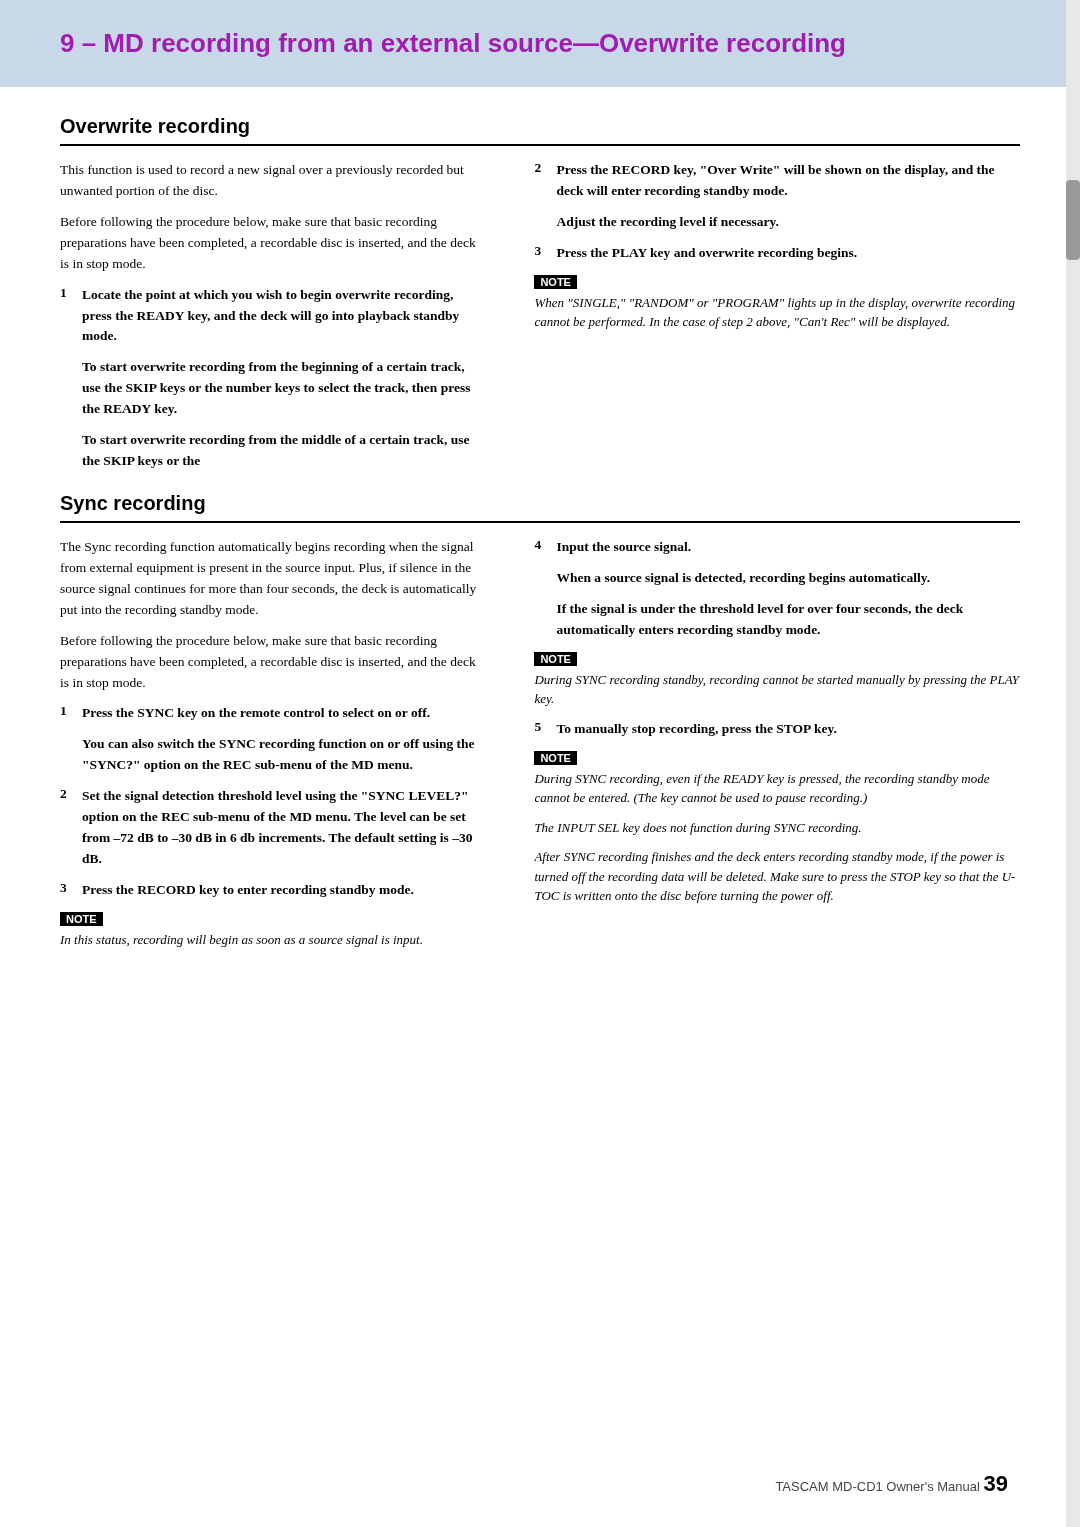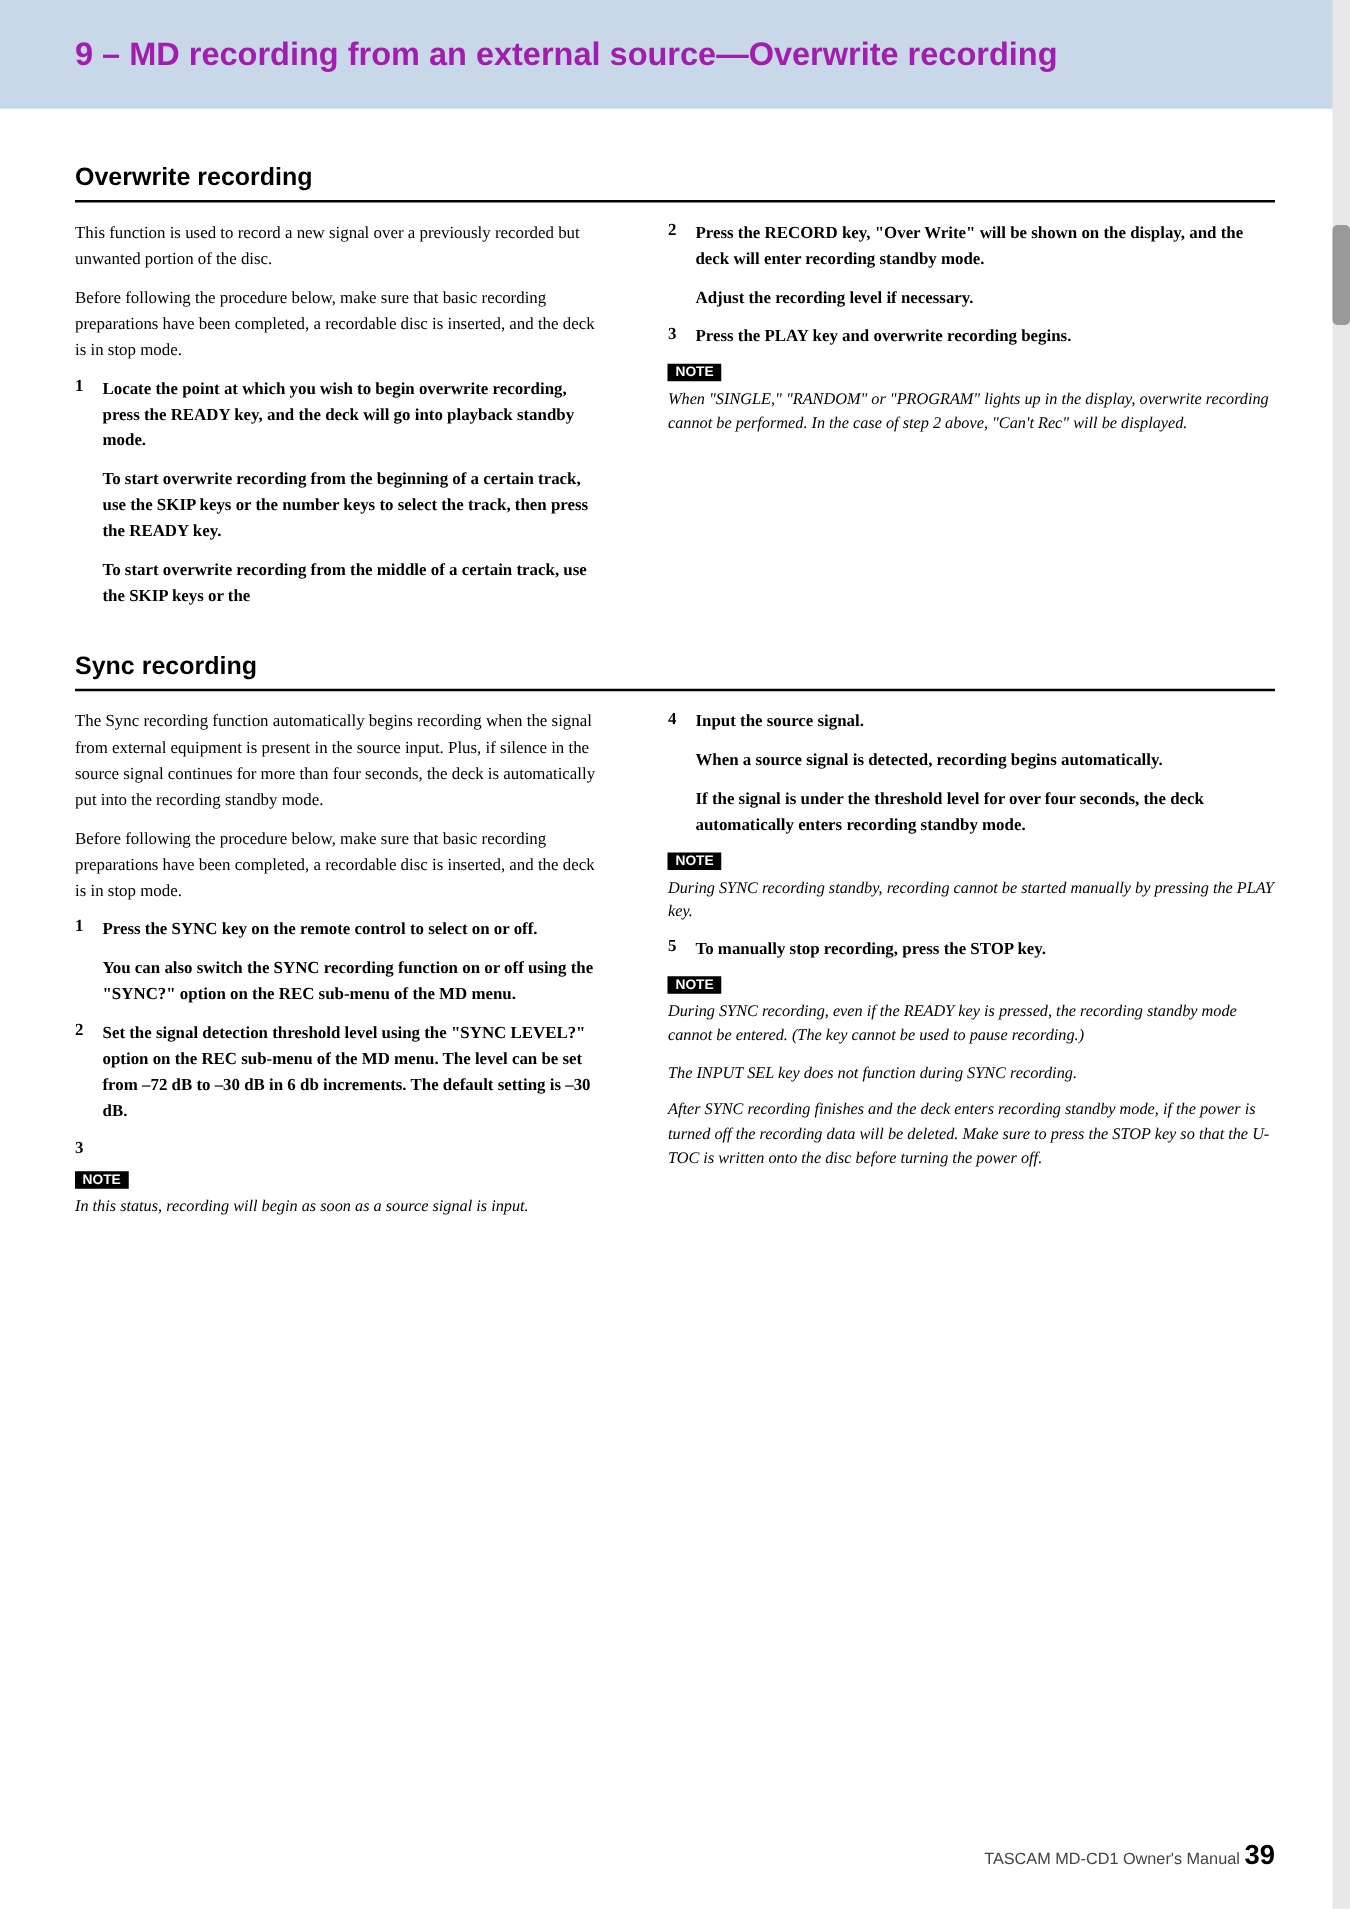--- a/index.html
+++ b/index.html
@@ -36,21 +36,21 @@
       padding: 20px 60px 60px 60px;
     }
     
     .section-heading {
       font-size: 20px;
       font-weight: bold;
       font-family: Arial, sans-serif;
       border-bottom: 2px solid #000;
       padding-bottom: 6px;
       margin-bottom: 14px;
-      margin-top: 24px;
+      margin-top: 8px;
     }
     
     .two-col {
       display: flex;
       gap: 52px;
     }
     .col-left {
       flex: 0 0 44%;
       max-width: 44%;
     }
@@ -111,21 +111,21 @@
     .note-text {
       font-size: 13px;
       font-style: italic;
       line-height: 1.5;
       color: #000;
     }
     
     .page-footer {
       position: absolute;
       bottom: 30px;
-      right: 60px;
+      right: 72px;
       font-family: Arial, sans-serif;
       font-size: 13px;
       color: #444;
     }
     .page-footer .page-num {
       font-size: 22px;
       font-weight: bold;
       color: #000;
     }
     
@@ -237,20 +237,23 @@
 
           <div class="step">
             <span class="step-num">2</span>
             <div class="step-content">
               <strong>Set the signal detection threshold level using the "SYNC LEVEL?" option on the REC sub-menu of the MD menu. The level can be set from –72 dB to –30 dB in 6 db increments. The default setting is –30 dB.</strong>
             </div>
           </div>
 
           <div class="step" style="margin-top:6px;">
             <span class="step-num">3</span>
+            <div class="step-content">
+              <strong>Press the RECORD key to enter recording standby mode.</strong>
+            </div>
           </div>
 
           <div class="note-box">
             <span class="note-label">NOTE</span>
             <p class="note-text">In this status, recording will begin as soon as a source signal is input.</p>
           </div>
         </div>
 
         <div class="col-right">
           <div class="step">

